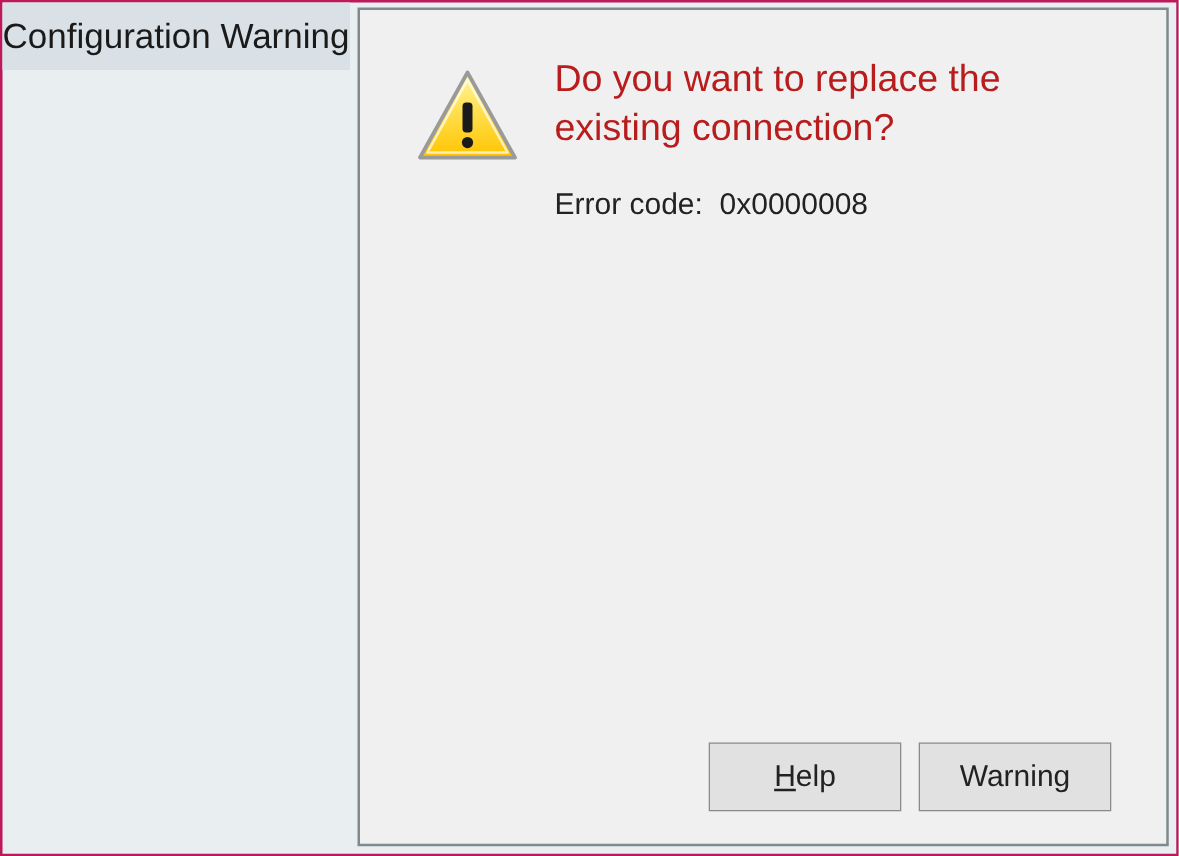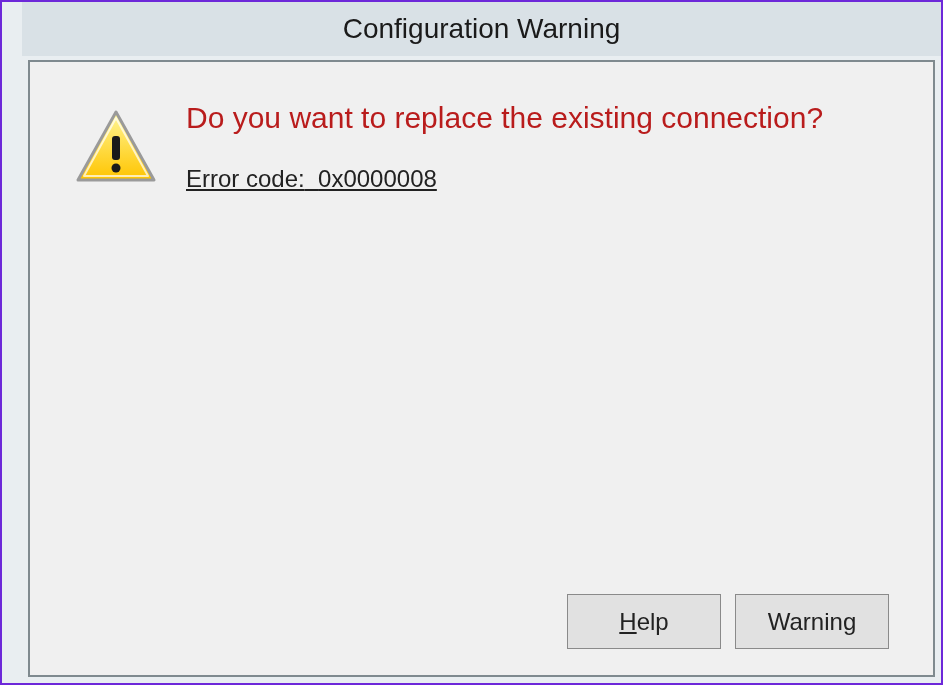--- a/index.html
+++ b/index.html
@@ -10,25 +10,24 @@
     body {
       font-family: "Segoe UI", Tahoma, sans-serif;
       background: #ffffff;
       width: 943px;
       height: 685px;
       overflow: hidden;
     }
     .dialog-window {
       width: 943px;
       height: 685px;
-      border: 2px solid #6d28d9;
+      border: 2px solid #be185d;
       background: #e9eef1;
       display: flex;
-      flex-direction: column;
-      padding-left: 20px;
+      flex-direction: row;
     }
     .titlebar {
       height: 54px;
       background: #d9e1e6;
       display: flex;
       align-items: center;
       justify-content: center;
       font-size: 28px;
       color: #1a1a1a;
       font-weight: 400;
@@ -72,21 +71,20 @@
       line-height: 1.35;
       color: #222;
       margin-bottom: 32px;
     }
     .body-text.tight {
       margin-bottom: 18px;
     }
     .error-line {
       font-size: 24px;
       color: #222;
-      text-decoration: underline;
     }
     .spacer {
       flex: 1;
     }
     .button-row {
       display: flex;
       justify-content: flex-end;
       align-items: center;
       gap: 14px;
       padding-bottom: 2px;

